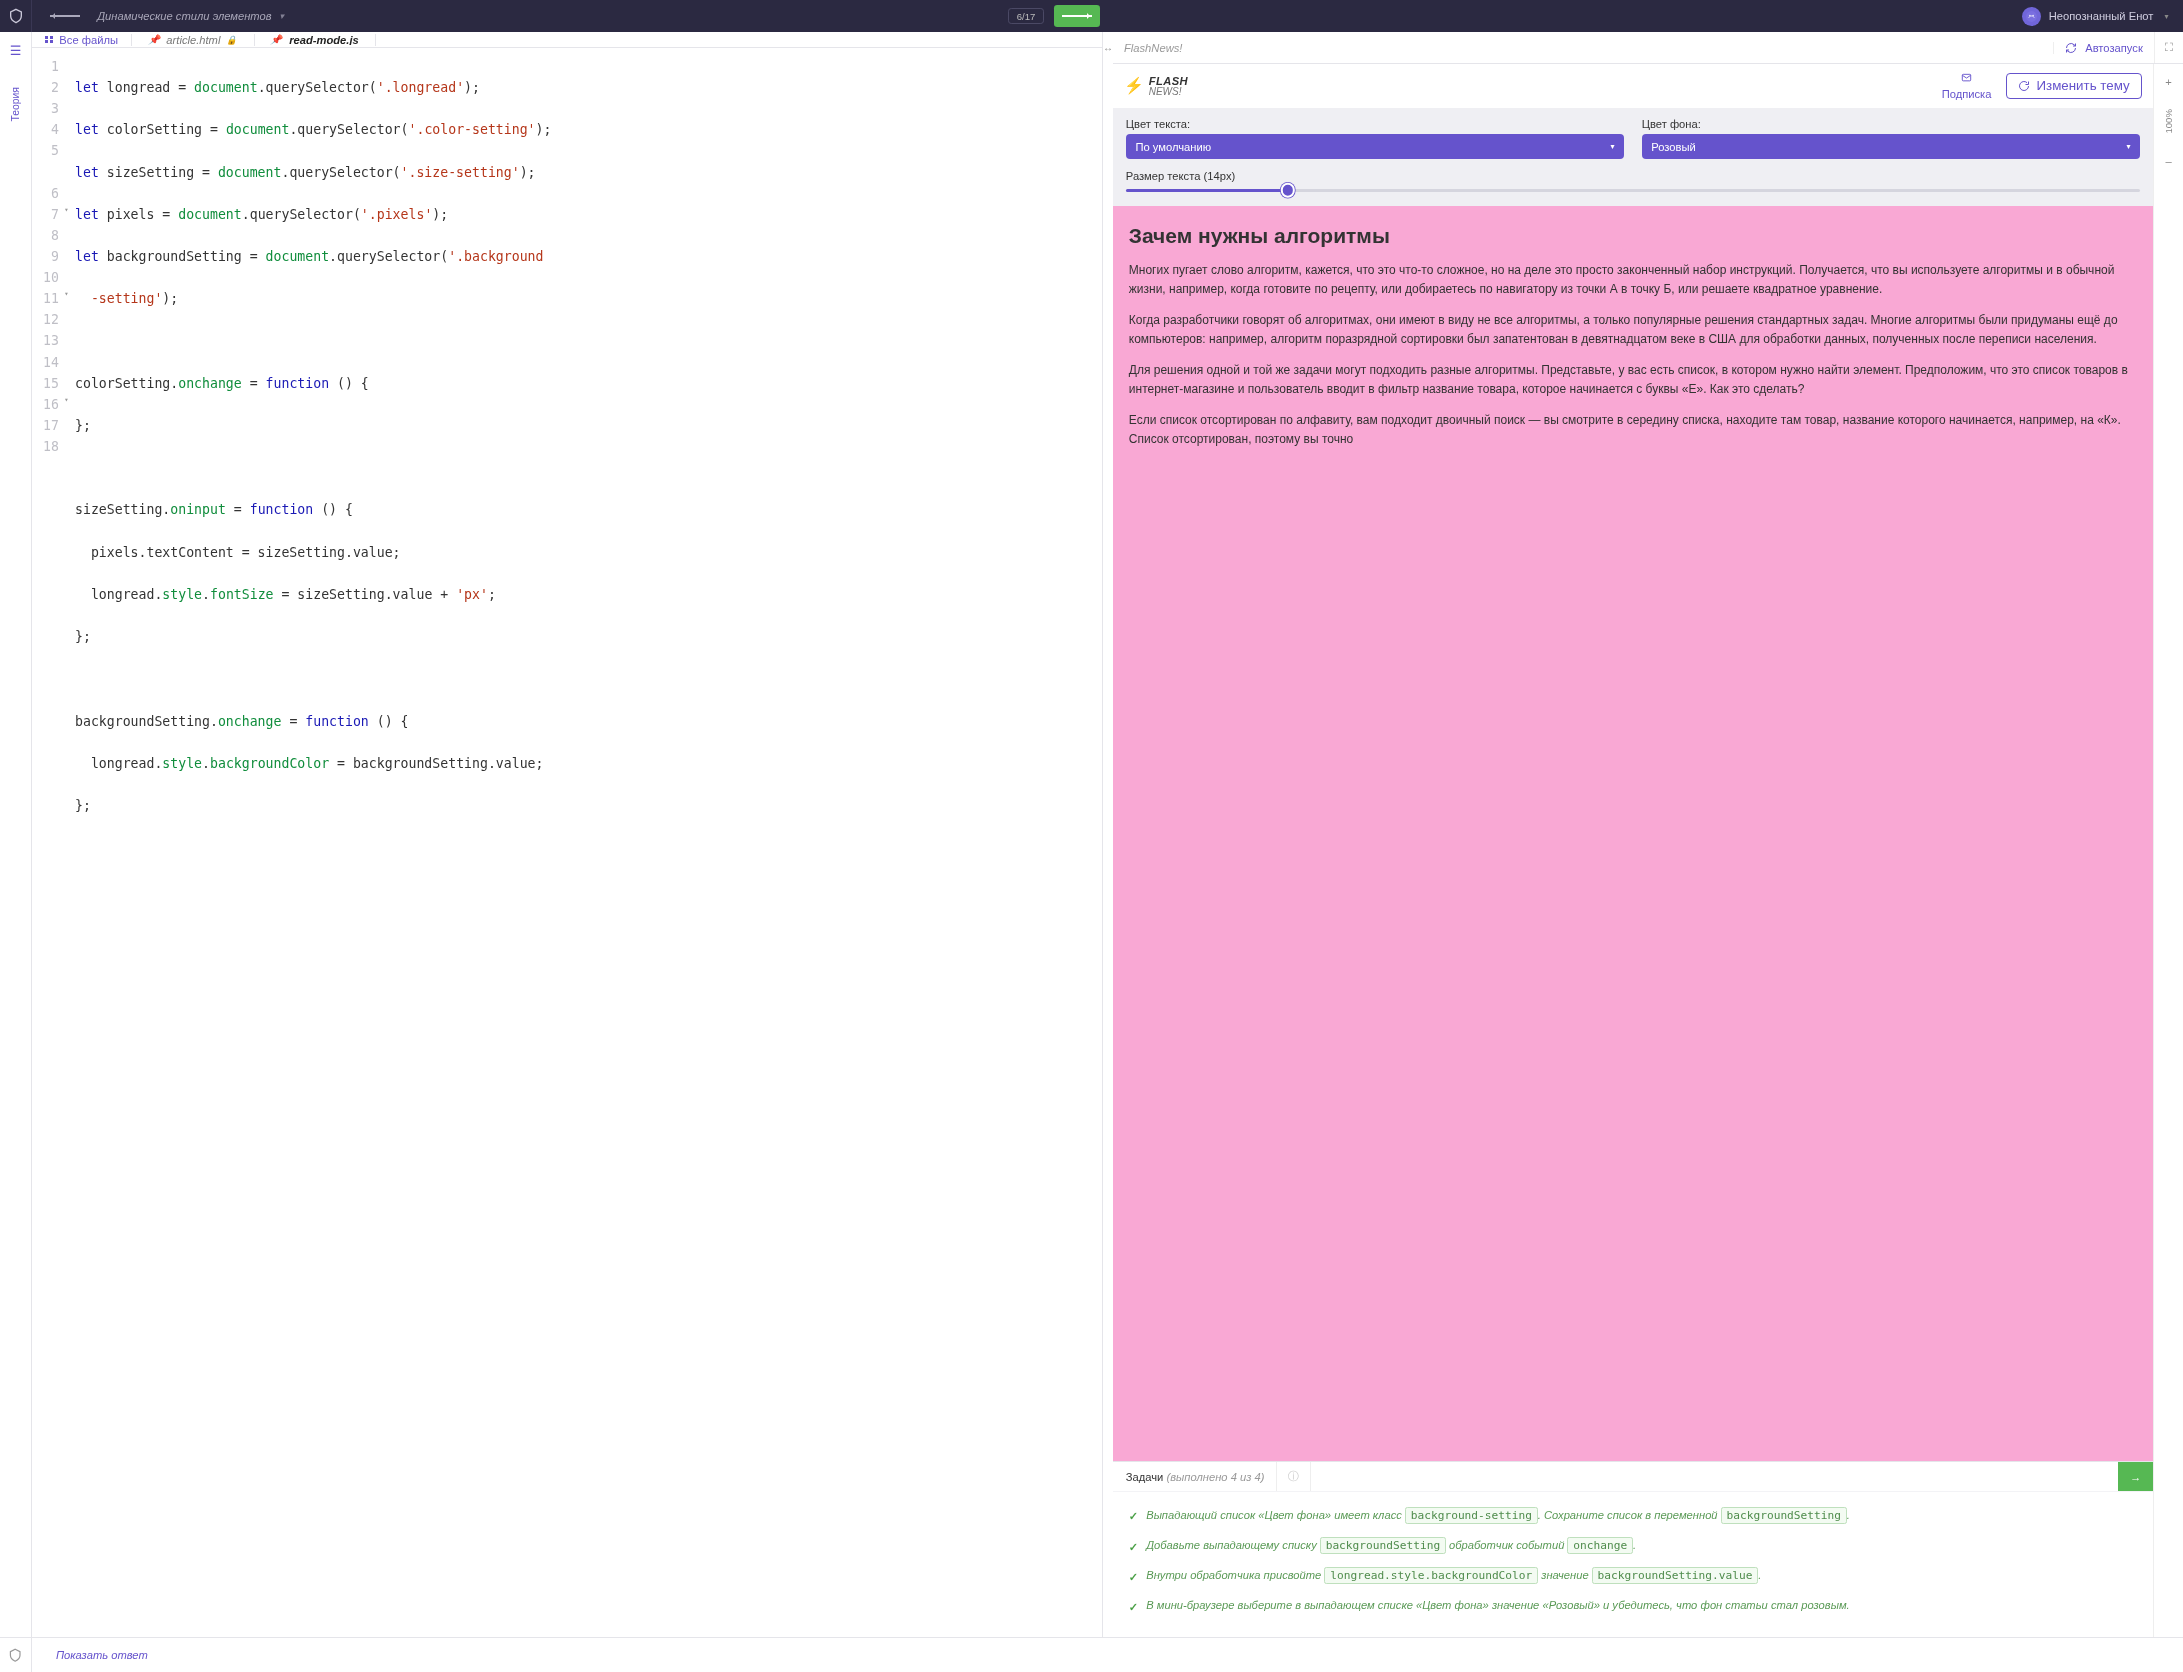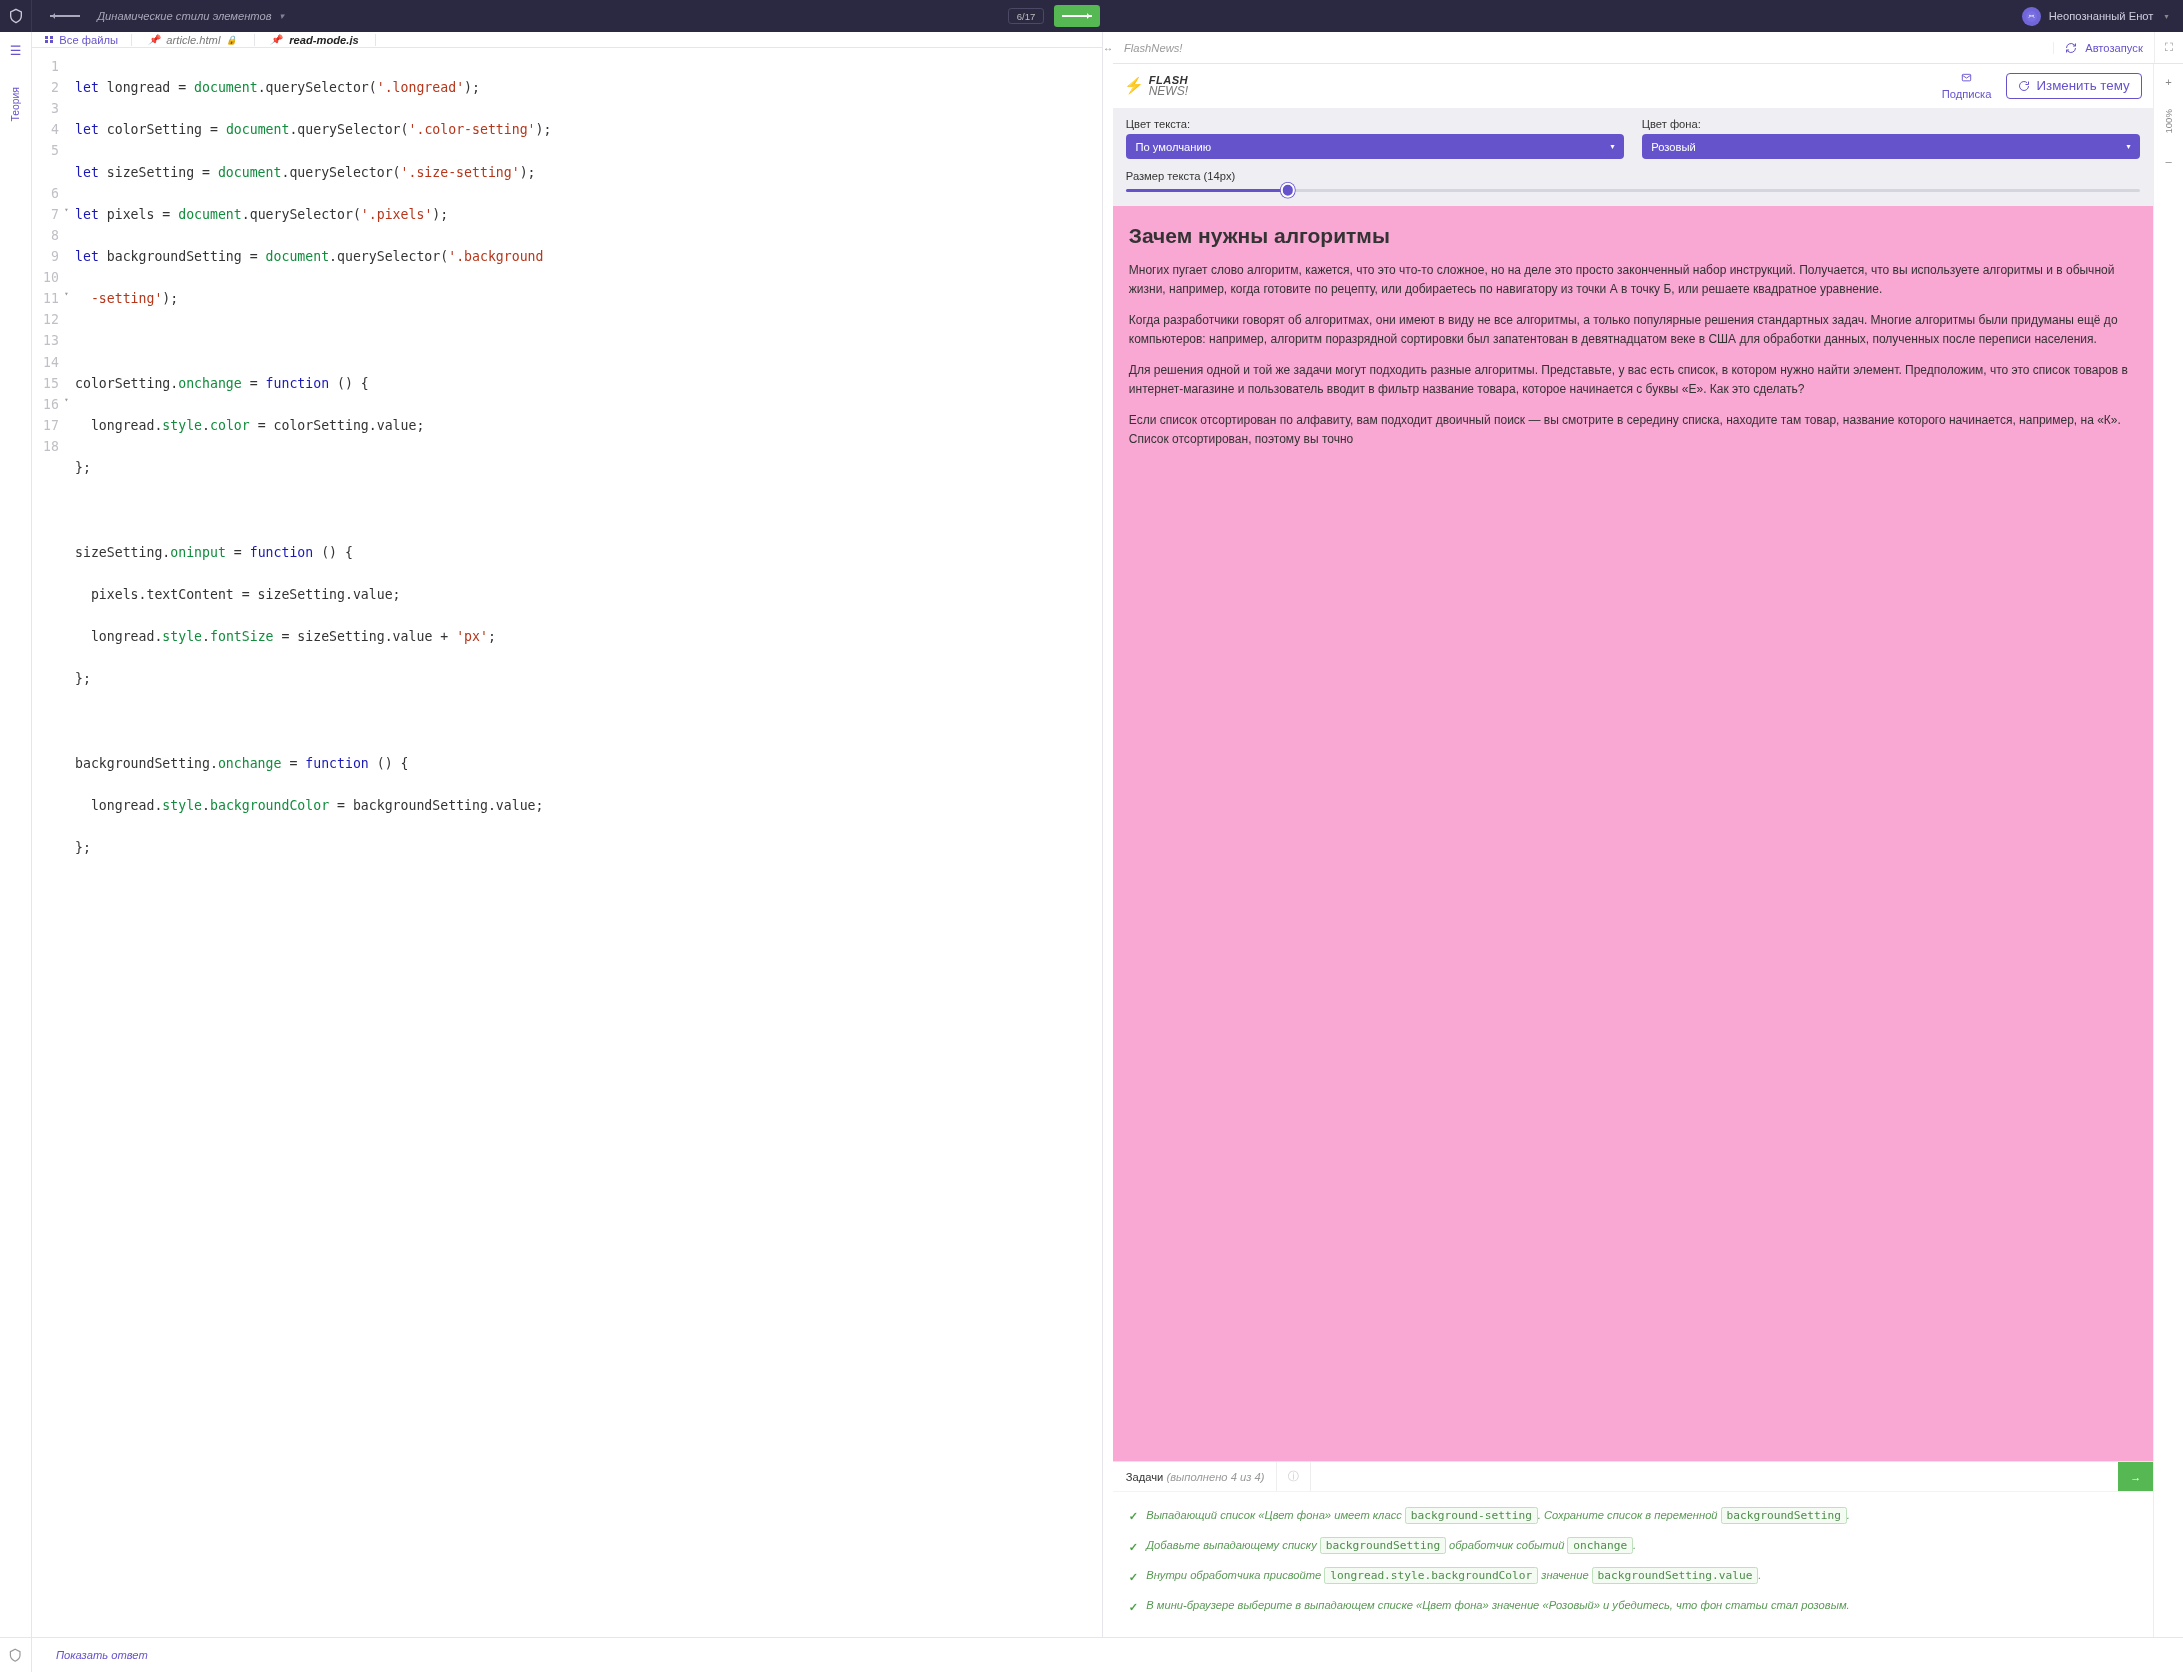--- a/index.html
+++ b/index.html
@@ -69,21 +69,21 @@
 .browser { flex:1; display:flex; flex-direction:column; min-height:0; border-right:0.8px solid #eee;}
 .zoom-rail{ width:29px; display:flex; flex-direction:column; align-items:center; padding-top:6.4px;}
 .zoom-rail .plus{ color:#888; cursor:pointer; height:22.4px; display:flex;align-items:center;}
 .zoom-rail .pct{ writing-mode:vertical-rl; transform:rotate(180deg); color:#888; font-size:9.6px; margin:16px 0;}
 .zoom-rail .minus{ color:#888; cursor:pointer; height:22.4px; display:flex;align-items:center;}
 
 .browser-top { display:flex; align-items:center; justify-content:space-between; padding:8px 11.2px;}
 .flash-logo {display:flex;align-items:center;gap:4.8px;}
 .flash-logo .bolt{color:#e8a01d;font-size:16px;}
 .flash-logo .txt b{font-style:italic;font-weight:800;color:#333;letter-spacing:0.4px;}
-.flash-logo .txt i{display:block;font-size:12px;color:#777;margin-top:-1.6px;text-align:center;}
+.flash-logo .txt i{display:block;font-size:10px;color:#777;margin-top:-1.6px;}
 .browser-actions{display:flex;align-items:center;gap:14.4px;}
 .browser-actions .sub{color:#6553cc;display:flex;align-items:center;gap:4.8px;cursor:pointer;flex-direction:column;}
 .browser-actions .theme-btn{border:0.8px solid #6553cc;color:#6553cc;background:#fff;border-radius:4px;padding:4.8px 11.2px;display:flex;align-items:center;gap:6.4px;cursor:pointer;}
 
 .controls{background:#efeff3;padding:9.6px 13px 14.4px;}
 .controls .row1{display:flex;gap:17.6px;}
 .controls .col{flex:1;}
 .controls label{display:block;color:#333;margin-bottom:4.8px;font-size:11.2px;}
 .sel{background:#6553cc;color:#fff;border:none;border-radius:4px;padding:6.4px 9.6px;width:100%;display:flex;justify-content:space-between;align-items:center;cursor:pointer;font-size:11.2px;}
 .sel .caret{font-size:8px;}
@@ -202,21 +202,20 @@
       </div>
       <div class="code">
 <div class="row"><span class="kw">let</span><span> longread = </span><span class="fn">document</span><span>.querySelector(</span><span class="str">'.longread'</span><span>);</span></div>
 <div class="row"><span class="kw">let</span><span> colorSetting = </span><span class="fn">document</span><span>.querySelector(</span><span class="str">'.color-setting'</span><span>);</span></div>
 <div class="row"><span class="kw">let</span><span> sizeSetting = </span><span class="fn">document</span><span>.querySelector(</span><span class="str">'.size-setting'</span><span>);</span></div>
 <div class="row"><span class="kw">let</span><span> pixels = </span><span class="fn">document</span><span>.querySelector(</span><span class="str">'.pixels'</span><span>);</span></div>
 <div class="row"><span class="kw">let</span><span> backgroundSetting = </span><span class="fn">document</span><span>.querySelector(</span><span class="str">'.background</span></div>
 <div class="row"><span class="str">  -setting'</span><span>);</span></div>
 <div class="row"></div>
 <div class="row"><span>colorSetting.</span><span class="prop">onchange</span><span> = </span><span class="kw">function</span><span> () {</span></div>
-<div class="row"><span>  longread.</span><span class="prop">style</span><span>.</span><span class="prop">color</span><span> = colorSetting.value;</span></div>
 <div class="row">};</div>
 <div class="row"></div>
 <div class="row"><span>sizeSetting.</span><span class="prop">oninput</span><span> = </span><span class="kw">function</span><span> () {</span></div>
 <div class="row">  pixels.textContent = sizeSetting.value;</div>
 <div class="row"><span>  longread.</span><span class="prop">style</span><span>.</span><span class="prop">fontSize</span><span> = sizeSetting.value + </span><span class="str">'px'</span><span>;</span></div>
 <div class="row">};</div>
 <div class="row"></div>
 <div class="row"><span>backgroundSetting.</span><span class="prop">onchange</span><span> = </span><span class="kw">function</span><span> () {</span></div>
 <div class="row"><span>  longread.</span><span class="prop">style</span><span>.</span><span class="prop">backgroundColor</span><span> = backgroundSetting.value;</span></div>
 <div class="row">};</div>

